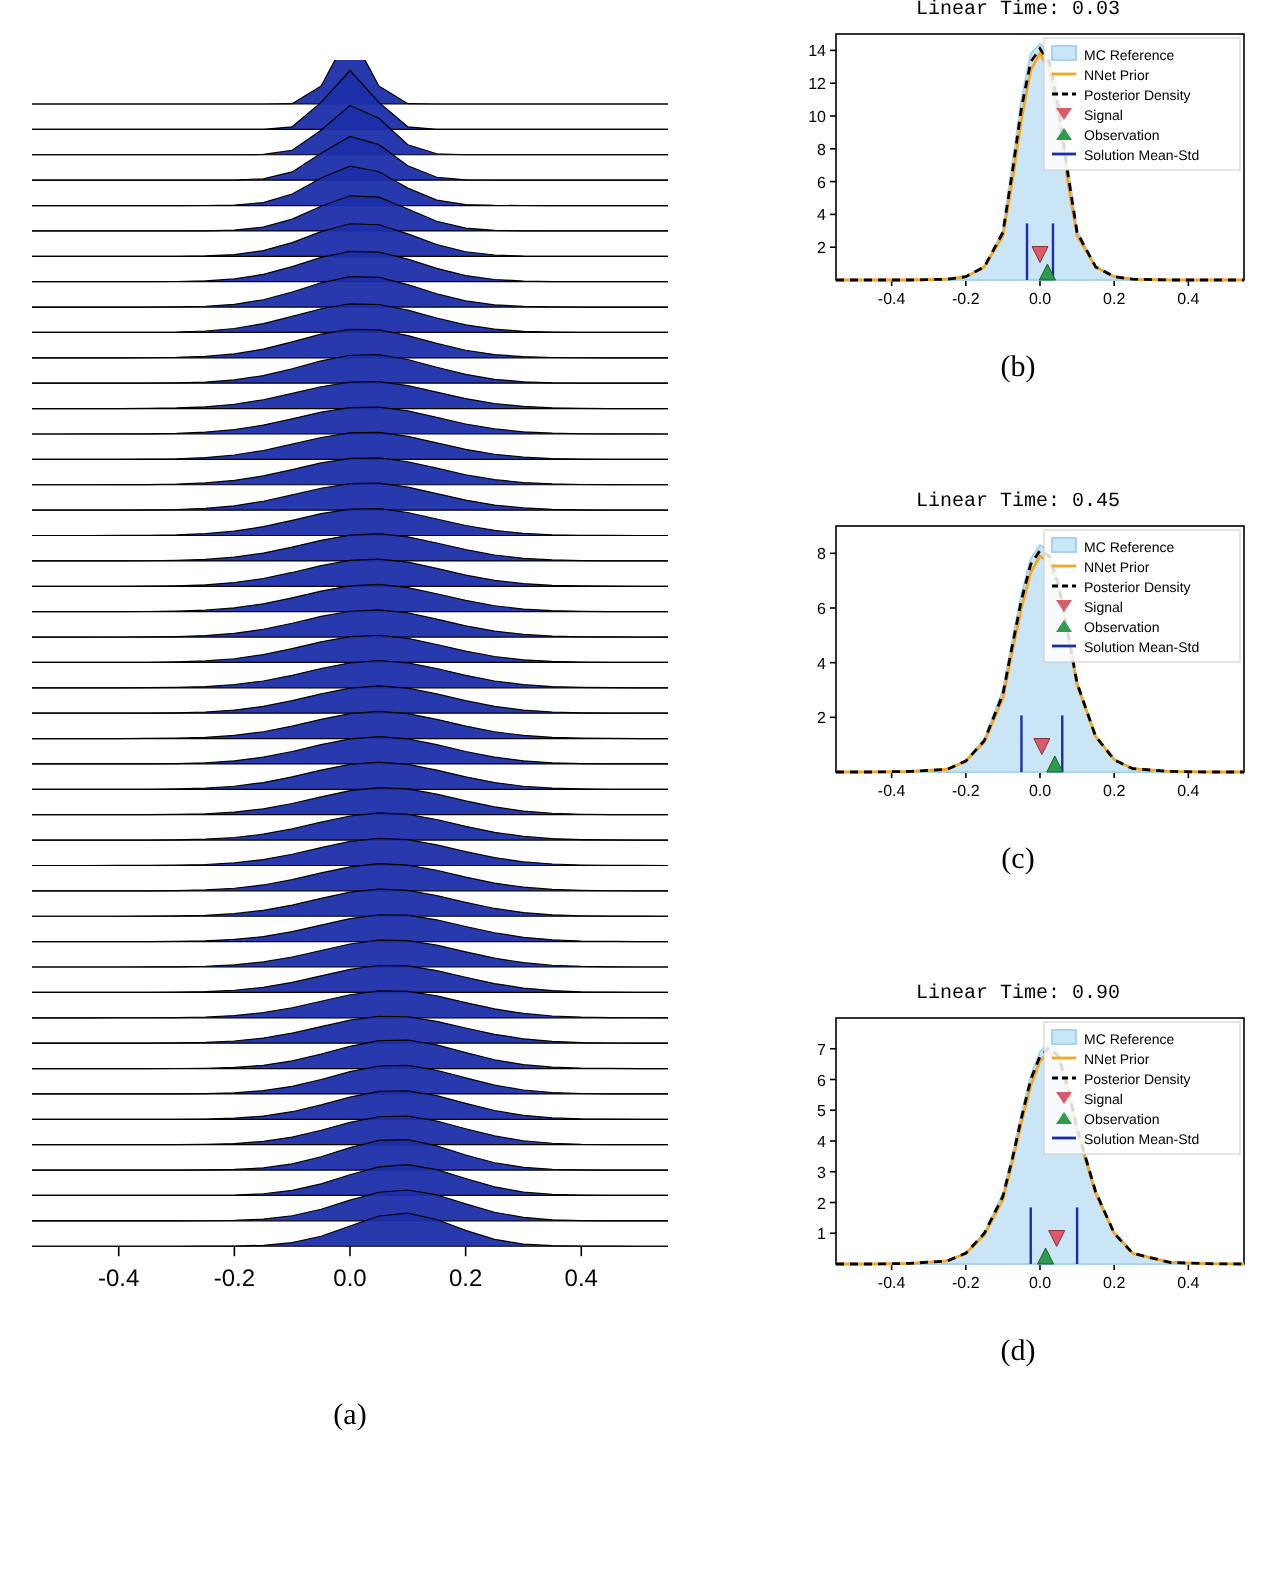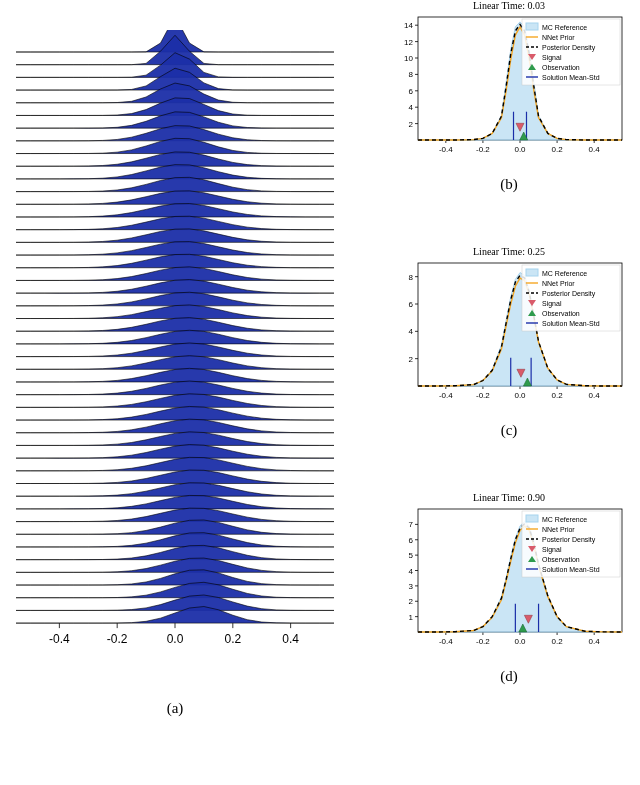--- a/index.html
+++ b/index.html
@@ -40,21 +40,21 @@
   }
   .subplot {
     position: relative;
     width: 238px;
     height: 160px;
     margin-bottom: 86px;
   }
   .subplot .title {
     text-align: center;
     font-size: 10px;
-    font-family: Liberation Serif, serif;
+    font-family: Liberation Mono, monospace;
     margin-bottom: 2px;
   }
   .subplot svg { display: block; }
   .subplot .subcap {
     text-align: center;
     font-size: 15px;
     margin-top: 18px;
   }
 </style>
 </head>
@@ -262,21 +262,21 @@
           <polygon points="138,41 146,41 142,47" fill="#d95b6a"></polygon>
           <text x="152" y="47" font-size="7" font-family="Arial,Helvetica,sans-serif">Signal</text>
           <polygon points="138,57 146,57 142,51" fill="#2f9b4d"></polygon>
           <text x="152" y="57" font-size="7" font-family="Arial,Helvetica,sans-serif">Observation</text>
           <line x1="136" x2="148" y1="64" y2="64" stroke="#1b2ea8" stroke-width="1.4"></line>
           <text x="152" y="67" font-size="7" font-family="Arial,Helvetica,sans-serif">Solution Mean-Std</text>
         </svg>
       <div class="subcap">(b)</div>
     </div>
     <div class="subplot">
-      <div class="title">Linear Time: 0.25</div>
+      <div class="title">Linear Time: 0.45</div>
       <svg id="svg-c" width="238" height="145">
           <rect x="28" y="4" width="204" height="123" fill="none" stroke="#000" stroke-width="0.8"></rect>
           <line x1="25" x2="28" y1="99.66666666666667" y2="99.66666666666667" stroke="#000" stroke-width="0.8"></line>
           <text x="23" y="102.66666666666667" text-anchor="end" font-size="8" font-family="Arial,Helvetica,sans-serif">2</text>
           <line x1="25" x2="28" y1="72.33333333333334" y2="72.33333333333334" stroke="#000" stroke-width="0.8"></line>
           <text x="23" y="75.33333333333334" text-anchor="end" font-size="8" font-family="Arial,Helvetica,sans-serif">4</text>
           <line x1="25" x2="28" y1="45" y2="45" stroke="#000" stroke-width="0.8"></line>
           <text x="23" y="48" text-anchor="end" font-size="8" font-family="Arial,Helvetica,sans-serif">6</text>
           <line x1="25" x2="28" y1="17.66666666666667" y2="17.66666666666667" stroke="#000" stroke-width="0.8"></line>
           <text x="23" y="20.66666666666667" text-anchor="end" font-size="8" font-family="Arial,Helvetica,sans-serif">8</text>

